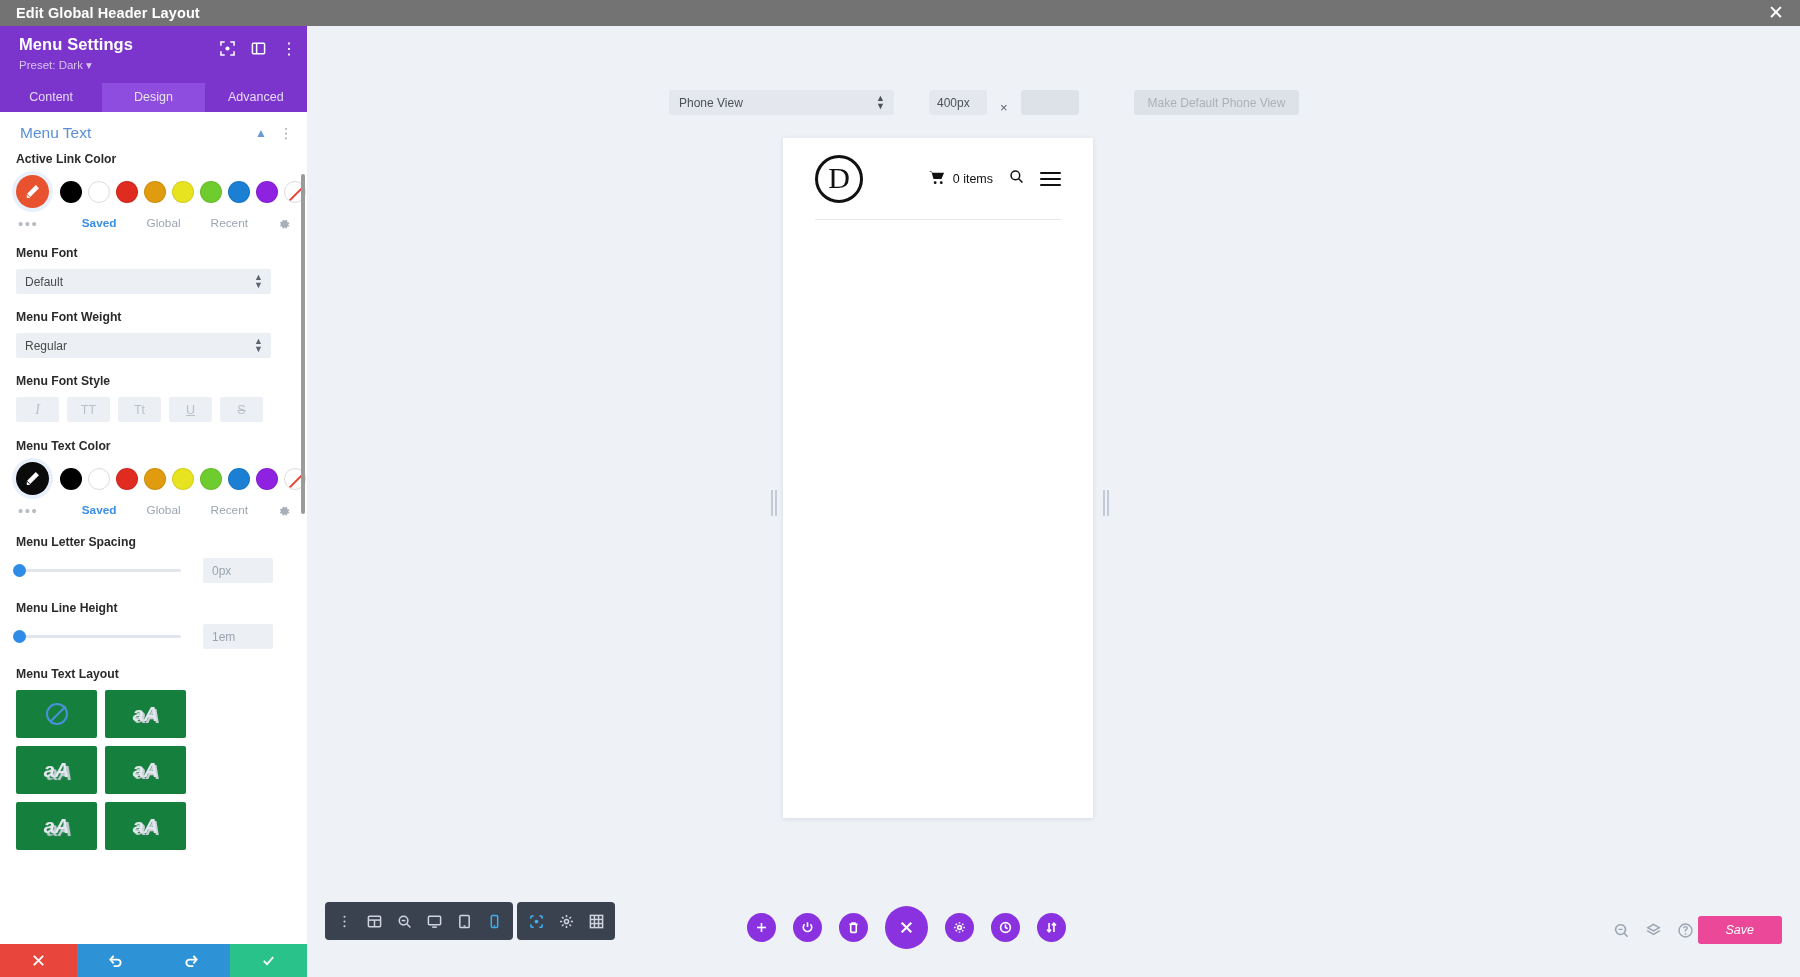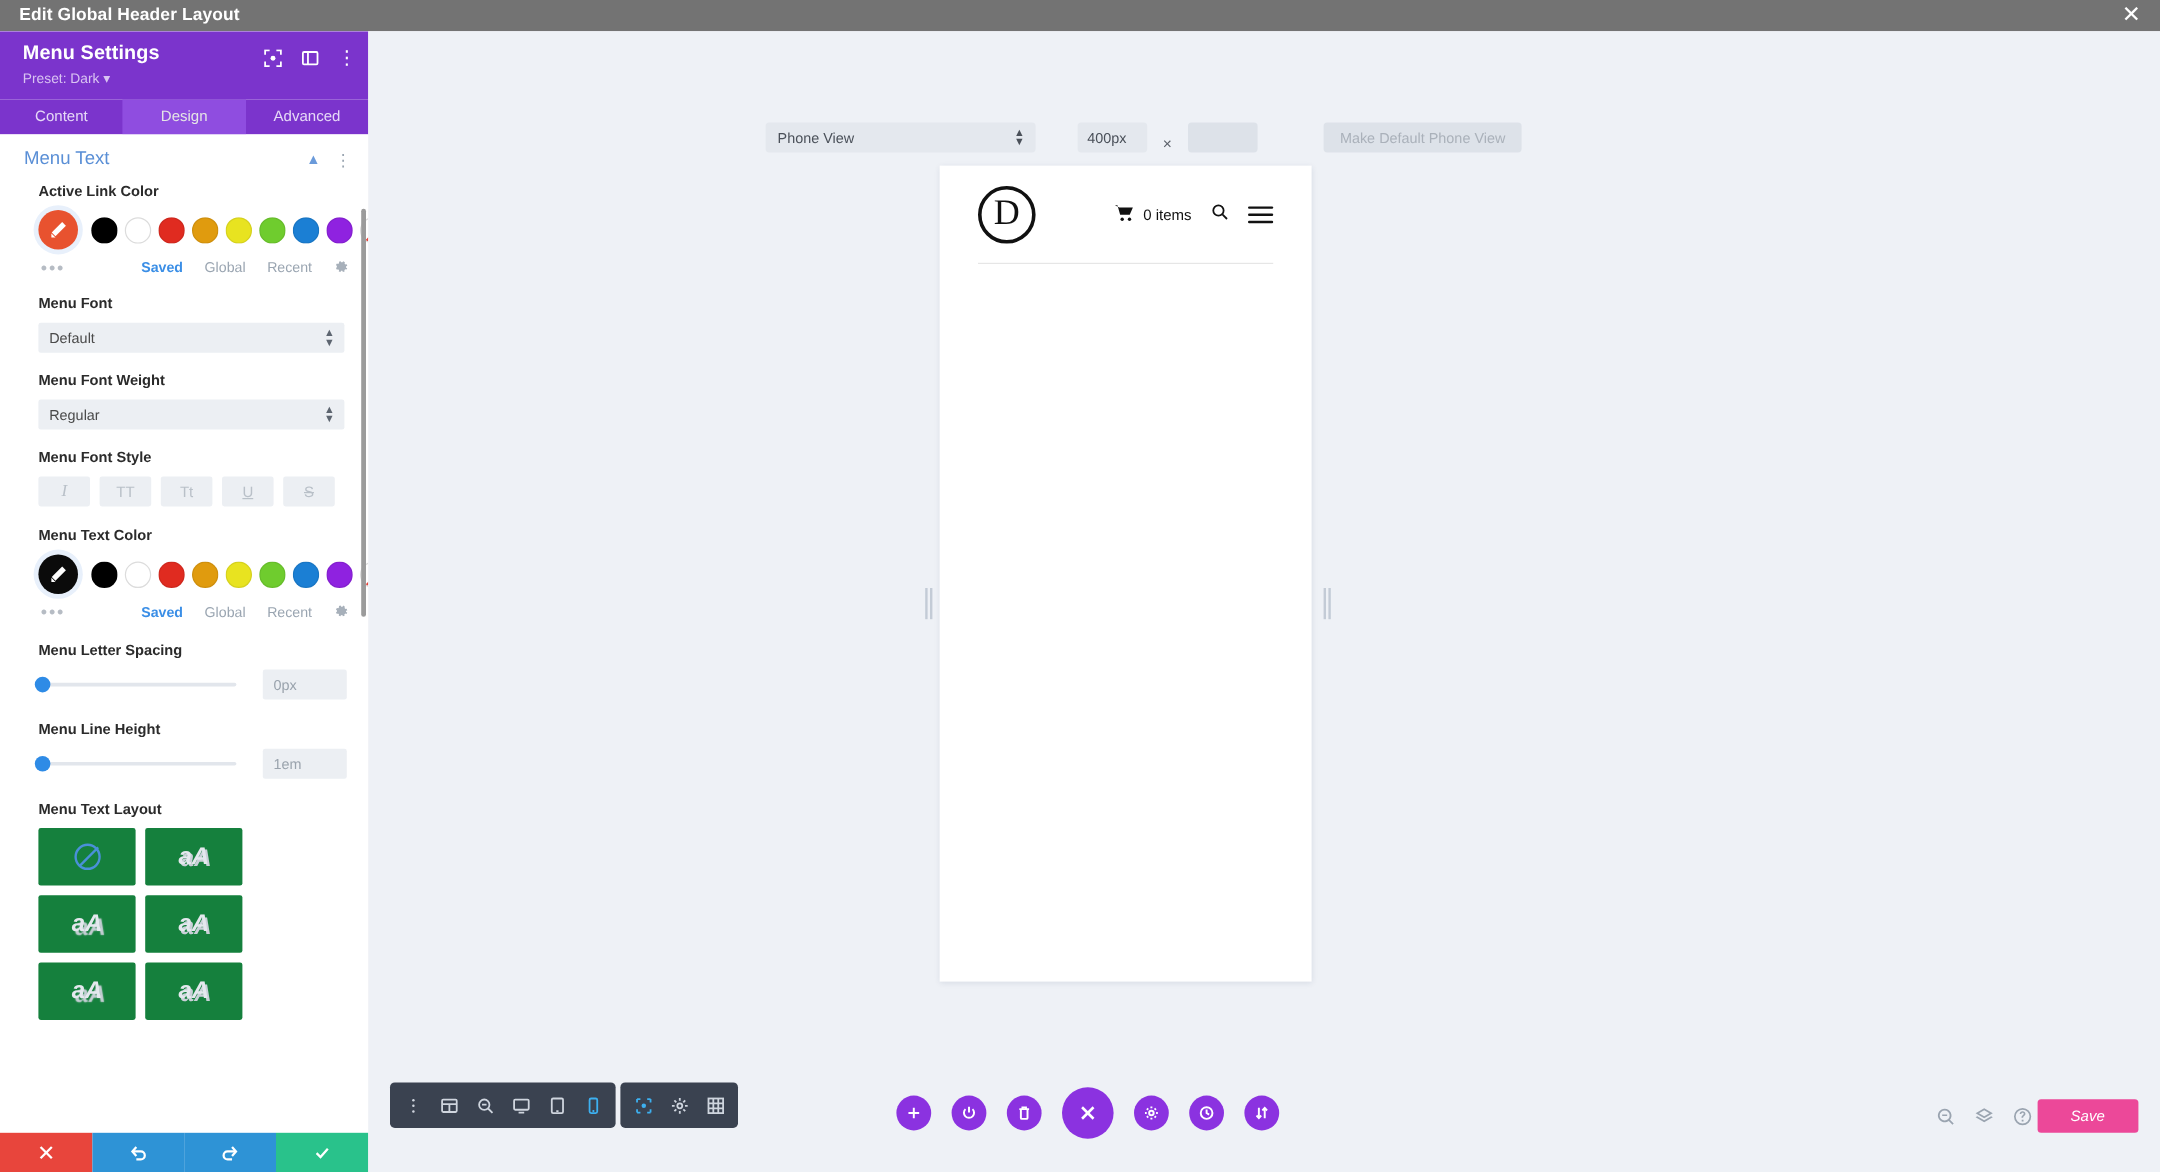--- a/index.html
+++ b/index.html
@@ -57,21 +57,21 @@
     background:#9b9b9b; border-radius:2px;
   }
 
   .section-head {
     display:flex; align-items:center; padding:12px 14px 10px 20px;
   }
   .section-title { color:#5a8fd6; font-size:15.5px; flex:1; }
   .chev { color:#6a9ada; font-size:12px; margin-right:12px; cursor:pointer;}
   .sec-dots { color:#9aa5b1; font-size:14px; line-height:11px; cursor:pointer;}
 
-  .field { padding: 0 16px; margin-bottom: 4px; margin-left: 16px; }
+  .field { padding: 0 16px; margin-bottom: 4px; }
   .field-label { font-size:12.2px; color:#2b2b2b; font-weight:bold; margin-bottom:9px; }
 
   
   .swatch-row { display:flex; align-items:center; gap:6px; margin-bottom:2px;}
   .swatch {
     width:22px; height:22px; border-radius:50%; cursor:pointer; flex:0 0 auto;
     border:1px solid rgba(0,0,0,.08);
   }
   .swatch.white { background:#fff; border:1px solid #dcdcdc; }
   .swatch.none {
@@ -87,21 +87,21 @@
     box-shadow:0 0 0 4px #e8f0fb; margin-right:5px; cursor:pointer; flex:0 0 auto;
   }
   .active-swatch svg { width:17px; height:17px; }
   .as-orange { background:#e8522f; }
   .as-black { background:#0b0b0b; }
 
   .sub-row {
     display:flex; align-items:center; margin-top:8px; padding-left:2px;
   }
   .ellipsis { color:#b6bcc4; font-size:15px; letter-spacing:1.5px; line-height:9px; cursor:pointer;}
-  .sub-links { margin-left:auto; display:flex; align-items:flex-start; gap:18px;}
+  .sub-links { margin-left:auto; display:flex; align-items:center; gap:30px;}
   .sub-link { font-size:11.8px; color:#9aa5b1; cursor:pointer; }
   .sub-link.active { color:#3a8ee6; font-weight:bold; }
   .gear { width:13px; height:13px; cursor:pointer; }
   .gear svg { width:13px; height:13px; fill:#a7b0ba; }
 
   
   .select {
     width:255px; height:25px; background:#eceff3; border:none; border-radius:2px;
     font-size:12px; color:#4a4a4a; padding:0 22px 0 9px; position:relative;
     display:flex; align-items:center; cursor:pointer;
@@ -161,21 +161,21 @@
   .pf-green { background:#29c28b; }
   .pf-btn svg { width:15px; height:15px; stroke:#fff; fill:none; stroke-width:2; }
 
   
   .main {
     position:absolute; left:307px; top:26px; width:1493px; height:951px;
     background:#eef1f6;
   }
 
   .vp-toolbar {
-    position:absolute; left:331px; top:64px; display:flex; align-items:flex-end; gap:0;margin-top:12px;
+    position:absolute; left:362px; top:64px; display:flex; align-items:flex-end; gap:0;
   }
   .vp-select {
     width:225px; height:25px; background:#e4e8ee; border-radius:3px;
     display:flex; align-items:center; padding:0 10px; font-size:12px; color:#4a5059;
     position:relative; cursor:pointer;
   }
   .vp-select .arrows { position:absolute; right:9px; top:4px; font-size:9px; color:#4a5059; line-height:8px;}
   .vp-width {
     width:58px; height:25px; background:#e4e8ee; border-radius:3px; margin-left:35px;
     display:flex; align-items:center; padding:0 8px; font-size:12px; color:#4a5059;

